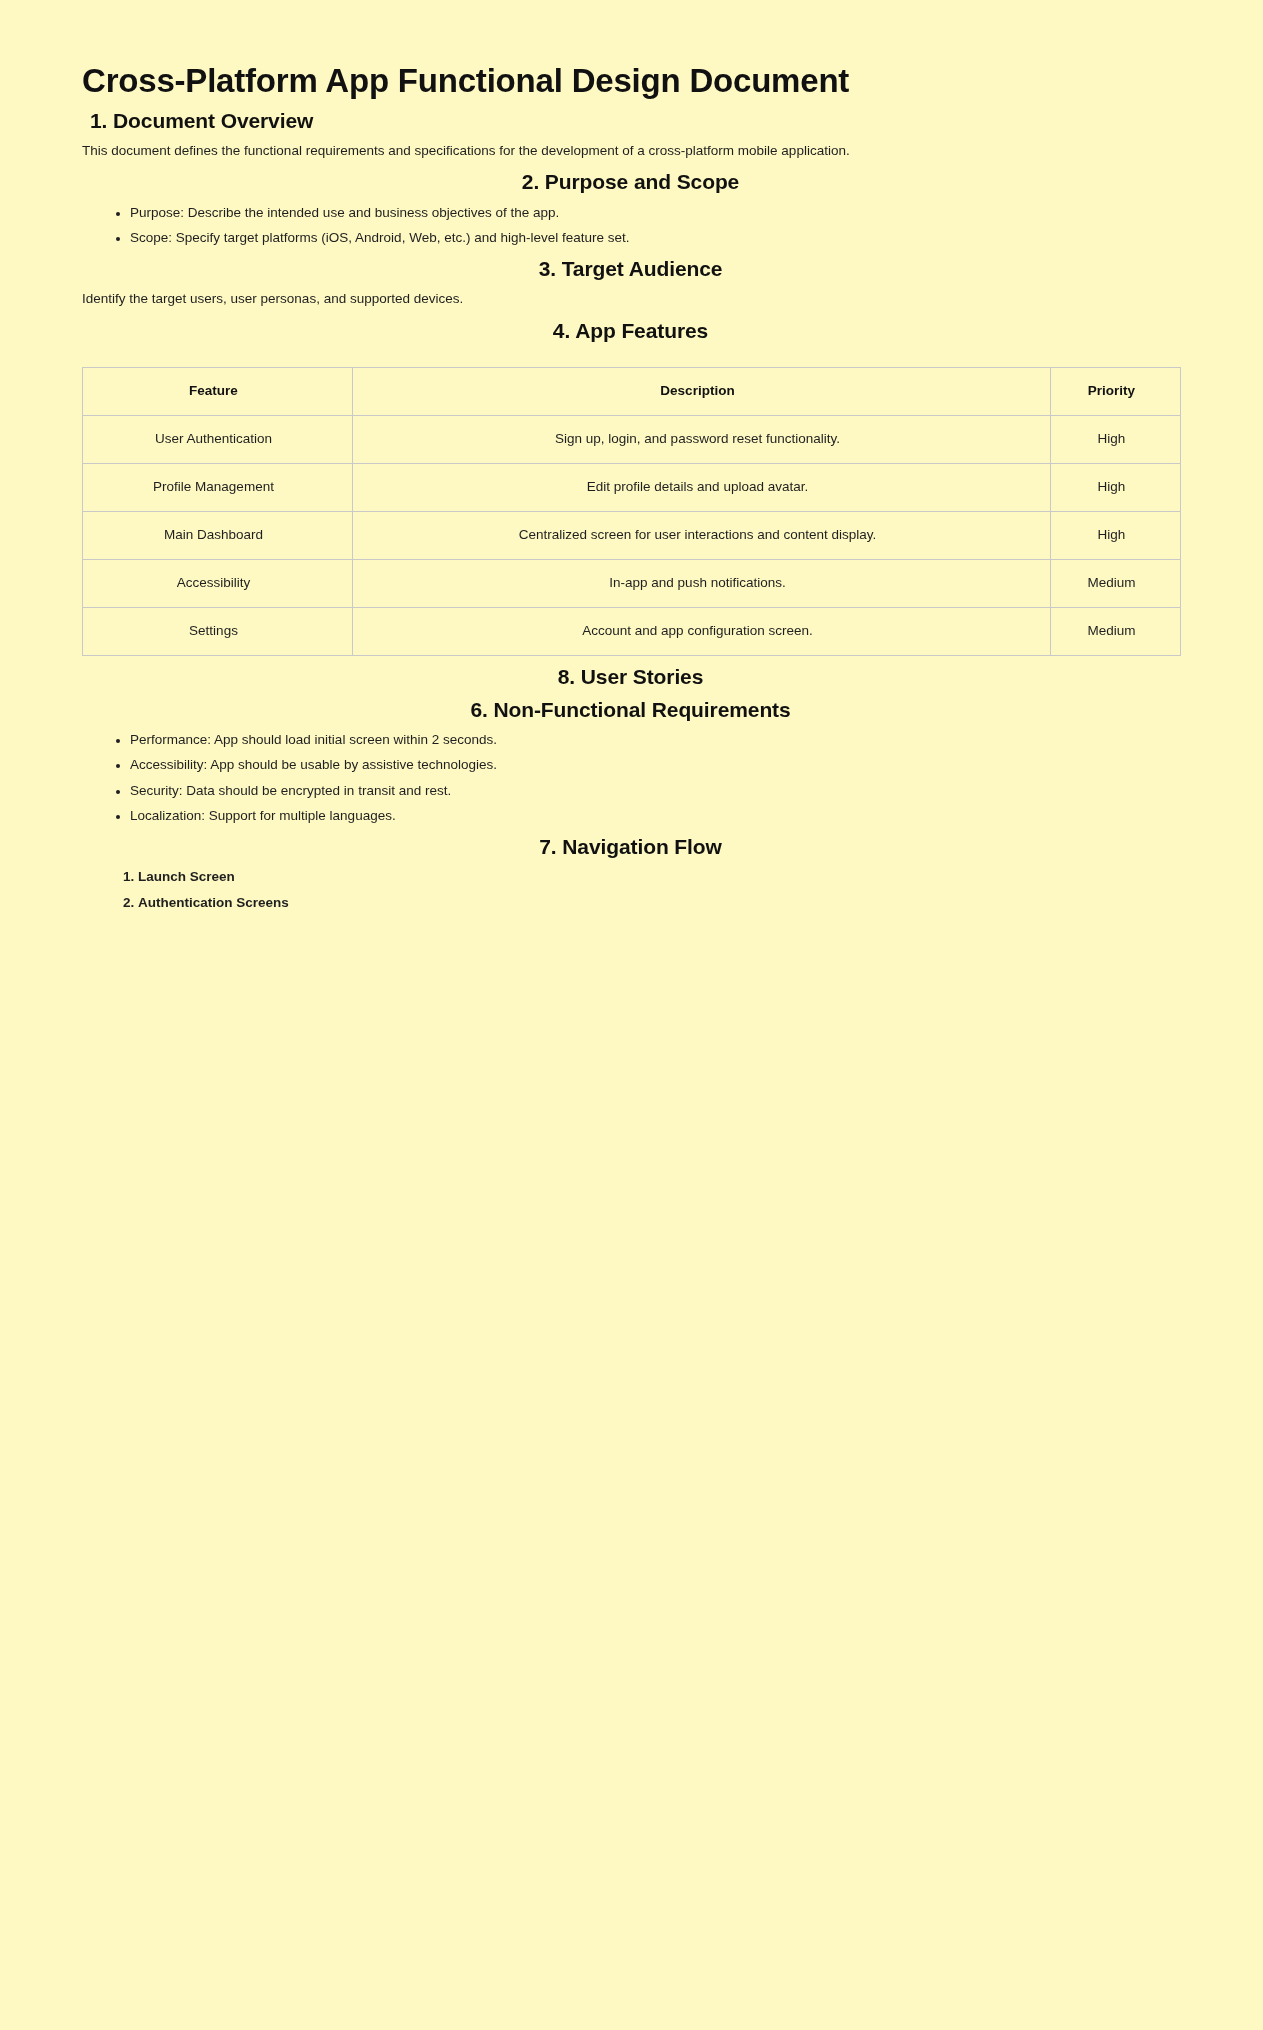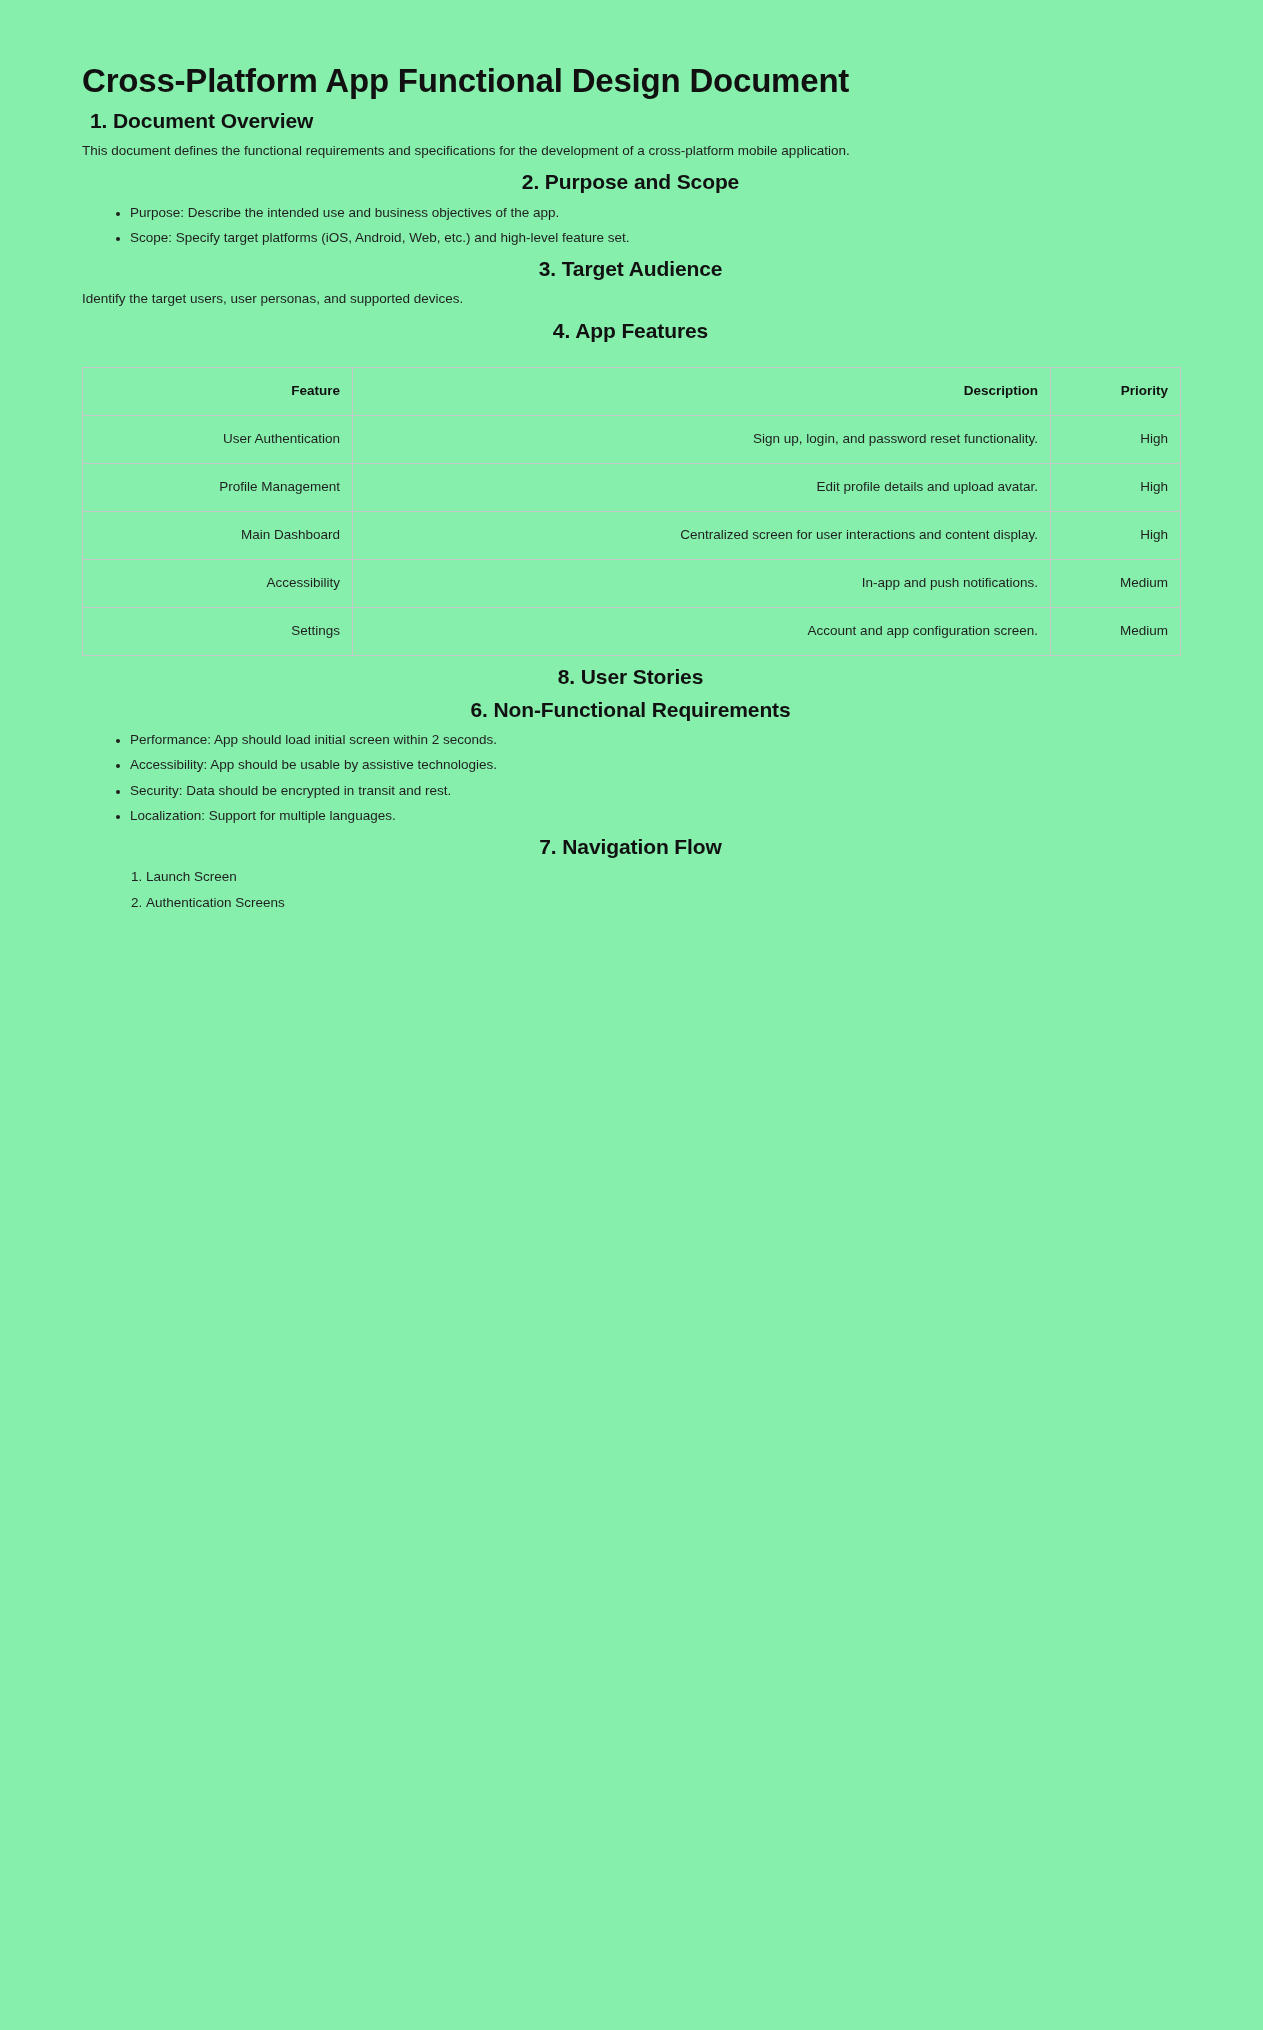--- a/index.html
+++ b/index.html
@@ -10,21 +10,21 @@
   }
   body {
     font-family: "Liberation Sans", sans-serif;
     color: #1a1a1a;
     -webkit-font-smoothing: antialiased;
   }
   .page {
     position: relative;
     width: 1263px;
     height: 2030px;
-    background: #86efac;
+    background: #fef9c3;
     overflow: hidden;
   }
   
   .doc-clip {
     position: absolute;
     left: 0;
     top: 0;
     width: 1263px;
     height: 1297px;
     overflow: hidden;
@@ -68,41 +68,42 @@
     list-style-type: disc;
   }
   ul.bullet-list li {
     font-size: 13.5px;
     line-height: 1.5;
     margin: 0 0 5px 0;
     color: #1f1f1f;
   }
   ul.bullet-list li::marker { font-size: 12px; }
   ol.numbered-list {
-    margin: 8px;
+    margin: 0;
     padding: 0 0 0 56px;
     list-style-type: decimal;
+    font-weight: bold;
   }
   ol.numbered-list li {
     font-size: 13.5px;
     line-height: 1.5;
     margin: 0 0 5px 0;
     color: #1f1f1f;
   }
   .list-after-heading { margin-top: 23px; }
   table.features-table {
     border-collapse: collapse;
     width: 1098px;
     margin-top: 24px;
     table-layout: fixed;
   }
   table.features-table th,
   table.features-table td {
     border: 1px solid #c9c9c9;
-    text-align: right;
+    text-align: center;
     vertical-align: middle;
     padding: 9px 12px 9px 4px;
     font-size: 13.5px;
     line-height: 1.35;
     height: 29px;
     color: #1f1f1f;
   }
   table.features-table th {
     font-weight: bold;
     color: #111111;

